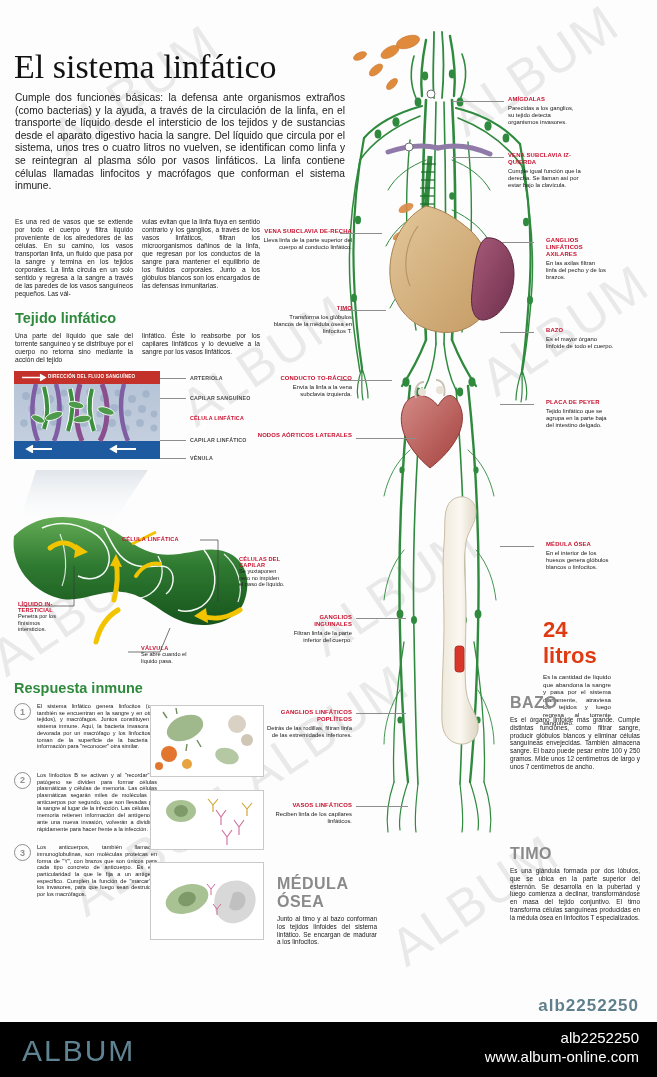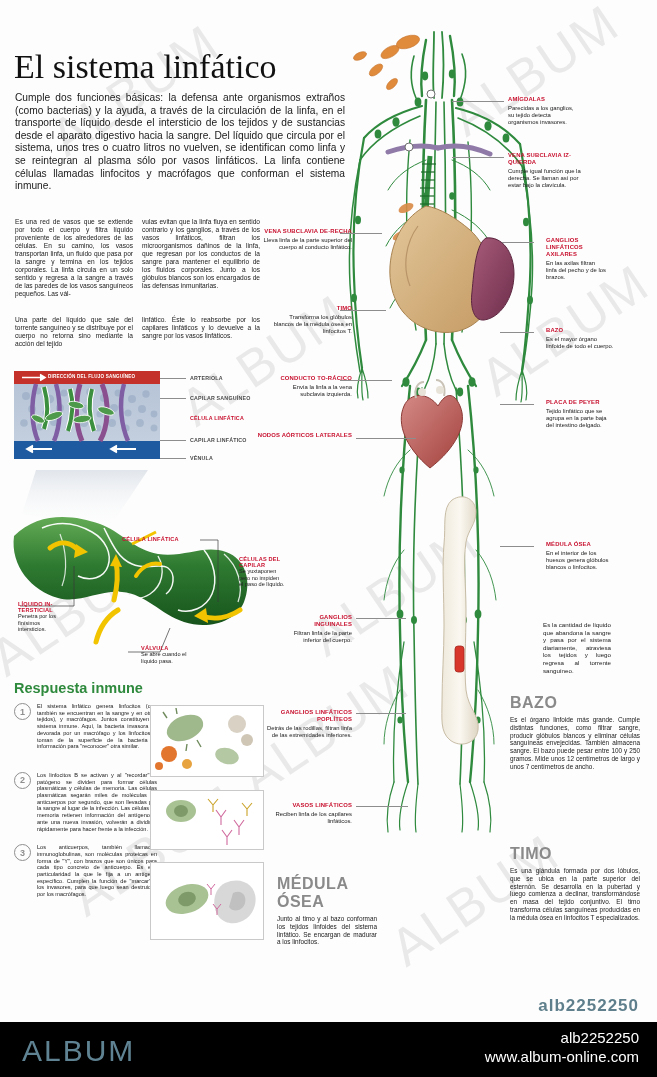--- a/index.html
+++ b/index.html
@@ -156,20 +156,21 @@
   <div class="intro">Cumple dos funciones básicas: la defensa ante organismos extraños (como bacterias) y la ayuda, a través de la circulación de la linfa, en el transporte de líquido desde el intersticio de los tejidos y de sustancias desde el aparato digestivo hacia la sangre. Del líquido que circula por el sistema, unos tres o cuatro litros no vuelven, se identifican como linfa y se reintegran al plasma sólo por vasos linfáticos. La linfa contiene células llamadas linfocitos y macrófagos que conforman el sistema inmune.</div>
 
   <div style="position:absolute; left:15px; top:212px; width:245px;">
     <div class="col2" style="margin-top:6px;">
       <div class="body-txt">Es una red de vasos que se extiende por todo el cuerpo y filtra líquido proveniente de los alrededores de las células. En su camino, los vasos transportan linfa, un fluido que pasa por la sangre y termina en los tejidos corporales. La linfa circula en un solo sentido y regresa a la sangre a través de las paredes de los vasos sanguíneos pequeños. Las vál-</div>
       <div class="body-txt">vulas evitan que la linfa fluya en sentido contrario y los ganglios, a través de los vasos linfáticos, filtran los microorganismos dañinos de la linfa, que regresan por los conductos de la sangre para mantener el equilibrio de los fluidos corporales. Junto a los glóbulos blancos son los encargados de las defensas inmunitarias.</div>
     </div>
   </div>
 
   <div style="position:absolute; left:15px; top:310px; width:245px;">
+    <div class="h-green">Tejido linfático</div>
     <div class="col2" style="margin-top:6px;">
       <div class="body-txt">Una parte del líquido que sale del torrente sanguíneo y se distribuye por el cuerpo no retorna sino mediante la acción del tejido</div>
       <div class="body-txt">linfático. Éste lo reabsorbe por los capilares linfáticos y lo devuelve a la sangre por los vasos linfáticos.</div>
     </div>
   </div>
 
   <div class="cap-box">
     <svg width="146" height="88" viewBox="0 0 146 88">
       <defs>
         <linearGradient id="tissue" x1="0" y1="0" x2="0" y2="1">
@@ -631,20 +632,21 @@
     <div class="d">Tejido linfático que se agrupa en la parte baja del intestino delgado.</div>
   </div>
 
   <div class="leader" style="left:500px; top:546px; width:34px;"></div>
   <div class="lbl left-al" style="left:546px; top:541px; width:64px;">
     <div class="t">MÉDULA ÓSEA</div>
     <div class="d">En el interior de los huesos genera glóbulos blancos o linfocitos.</div>
   </div>
 
   <div class="blk" style="left:543px; top:617px; width:68px;">
+    <div class="h-orange">24 litros</div>
     <div class="bb" style="font-size:6.2px; line-height:7.6px;">Es la cantidad de líquido que abandona la sangre y pasa por el sistema diariamente, atraviesa los tejidos y luego regresa al torrente sanguíneo.</div>
   </div>
 
   <div class="blk" style="left:510px; top:694px; width:130px;">
     <div class="bt">BAZO</div>
     <div class="bb">Es el órgano linfoide más grande. Cumple distintas funciones, como filtrar sangre, producir glóbulos blancos y eliminar células sanguíneas envejecidas. También almacena sangre. El bazo puede pesar entre 100 y 250 gramos. Mide unos 12 centímetros de largo y unos 7 centímetros de ancho.</div>
   </div>
 
   <div class="blk" style="left:510px; top:845px; width:130px;">
     <div class="bt">TIMO</div>

